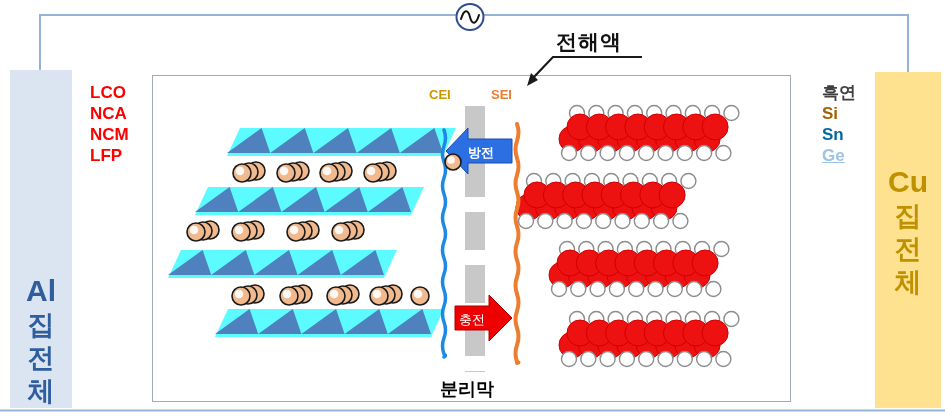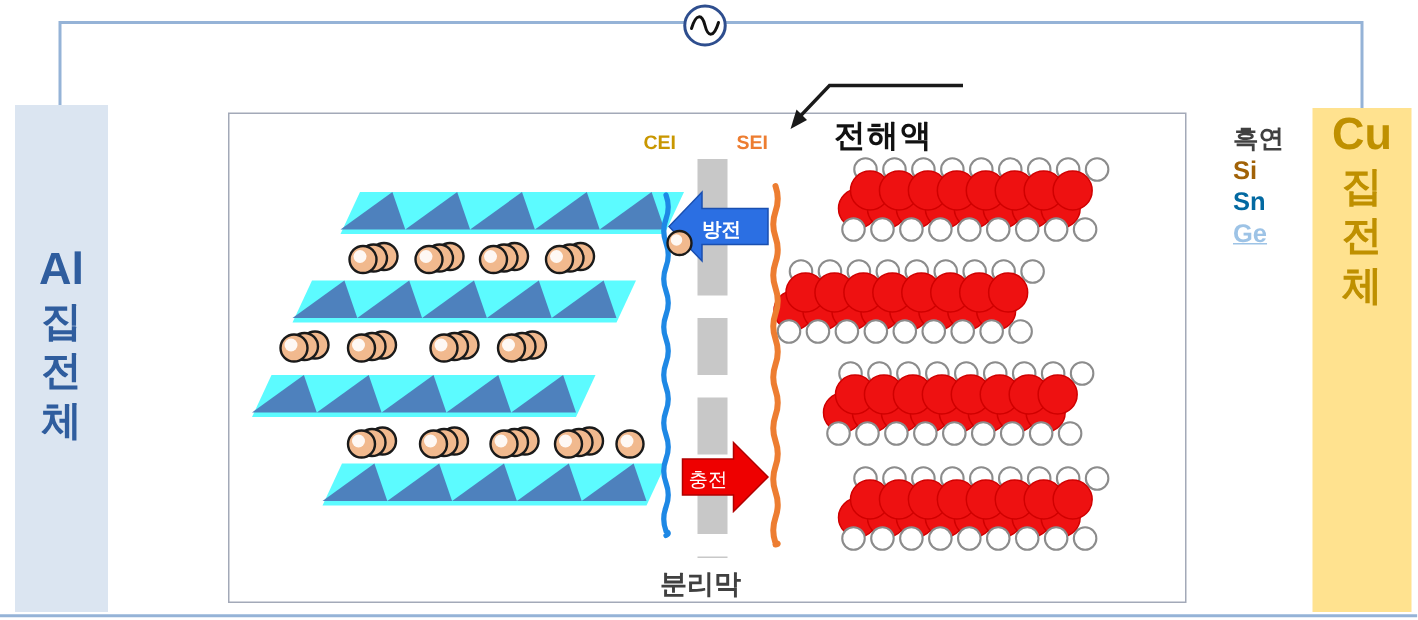--- a/index.html
+++ b/index.html
@@ -7,31 +7,31 @@
   .stage { position: relative; width: 945px; height: 413px; background: #fff; overflow: hidden; }
 
   .panel {
     position: absolute; left: 152px; top: 75px; width: 639px; height: 327px;
     background: #ffffff; border: 1.5px solid #A3A9B8; z-index: 1;
   }
 
   .box { position: absolute; z-index: 1; display: flex; flex-direction: column; align-items: center; }
   .box .line { display: block; text-align: center; font-weight: bold; line-height: 33px; font-size: 27px; }
   .box .metal { font-size: 30px; font-weight: bold; line-height: 36px; }
-  .box.al { left: 10px; top: 70px; width: 62px; height: 338px; background: #DBE5F1; padding-top: 92px; }
-  .box.cu { left: 875px; top: 72px; width: 66px; height: 336px; background: #FFE28F; }
+  .box.al { left: 10px; top: 70px; width: 62px; height: 338px; background: #DBE5F1; padding-top: 92px; justify-content: flex-end; }
+  .box.cu { left: 875px; top: 72px; width: 66px; height: 336px; background: #FFE28F; padding-top: 92px; }
 
   #scene { position: absolute; left: 0; top: 0; z-index: 2; }
 
   .lbl { position: absolute; z-index: 3; white-space: nowrap; }
   .materials { position: absolute; z-index: 3; font-size: 17px; font-weight: bold; line-height: 21px; }
   .materials.cathode { left: 90px; top: 82px; }
   .materials.anode { left: 822px; top: 82px; }
 
-  .lbl.electrolyte { left: 556px; top: 28px; font-size: 21px; font-weight: 900; color: #111; letter-spacing: 1px; margin-top: 48px; }
+  .lbl.electrolyte { left: 556px; top: 28px; font-size: 21px; font-weight: 900; color: #111; letter-spacing: 1px; }
   .lbl.cei { left: 429px; top: 87px; font-size: 13px; font-weight: bold; }
   .lbl.sei { left: 491px; top: 87px; font-size: 13px; font-weight: bold; }
   .lbl.discharge { left: 468px; top: 144px; width: 44px; text-align: left; font-size: 13px; font-weight: bold; color: #fff; }
   .lbl.charge { left: 450px; top: 311px; width: 44px; text-align: center; font-size: 13px; font-weight: normal; color: #fff; }
   .lbl.separator { left: 417px; top: 377px; width: 100px; text-align: center; font-size: 18px; font-weight: bold; }
 </style>
 </head>
 <body>
 
 <div class="stage">
@@ -304,28 +304,34 @@
     <g id="g-ac">
         <ellipse cx="470" cy="17" rx="13.5" ry="13" fill="#fff" stroke="#2E4E8E" stroke-width="2"></ellipse>
         <path d="M 461 19 C 464 9, 468 9, 470 17 C 472 25, 476 25, 479 15" fill="none" stroke="#111111" stroke-width="2" stroke-linecap="round"></path>
       </g>
     <g id="g-pointer">
         <path d="M 642 57 L 553 57 L 533 78" fill="none" stroke="#1A1A1A" stroke-width="2.2"></path>
         <polygon points="527,86 538,80 531,73" fill="#1A1A1A"></polygon>
       </g>
   </svg>
 
+  <div class="materials cathode">
+    <div style="color: rgb(255, 0, 0);">LCO</div>
+    <div style="color: rgb(255, 0, 0);">NCA</div>
+    <div style="color: rgb(255, 0, 0);">NCM</div>
+    <div style="color: rgb(255, 0, 0);">LFP</div>
+  </div>
 
   <div class="materials anode">
     <div style="color: #404040;">흑연</div>
     <div style="color: #a16207;">Si</div>
     <div style="color: #0369a1;">Sn</div>
     <div style="color: rgb(157, 195, 230); text-decoration: underline;">Ge</div>
   </div>
 
   <div class="lbl electrolyte">전해액</div>
   <div class="lbl cei" style="color: rgb(201, 151, 0);">CEI</div>
   <div class="lbl sei" style="color: rgb(237, 125, 49); text-align: center;">SEI</div>
   <div class="lbl discharge">방전</div>
   <div class="lbl charge">충전</div>
-  <div class="lbl separator" style="color: #404040;">분리막</div>
+  <div class="lbl separator" style="color: #000000;">분리막</div>
 
 </div>
 
 </body></html>

